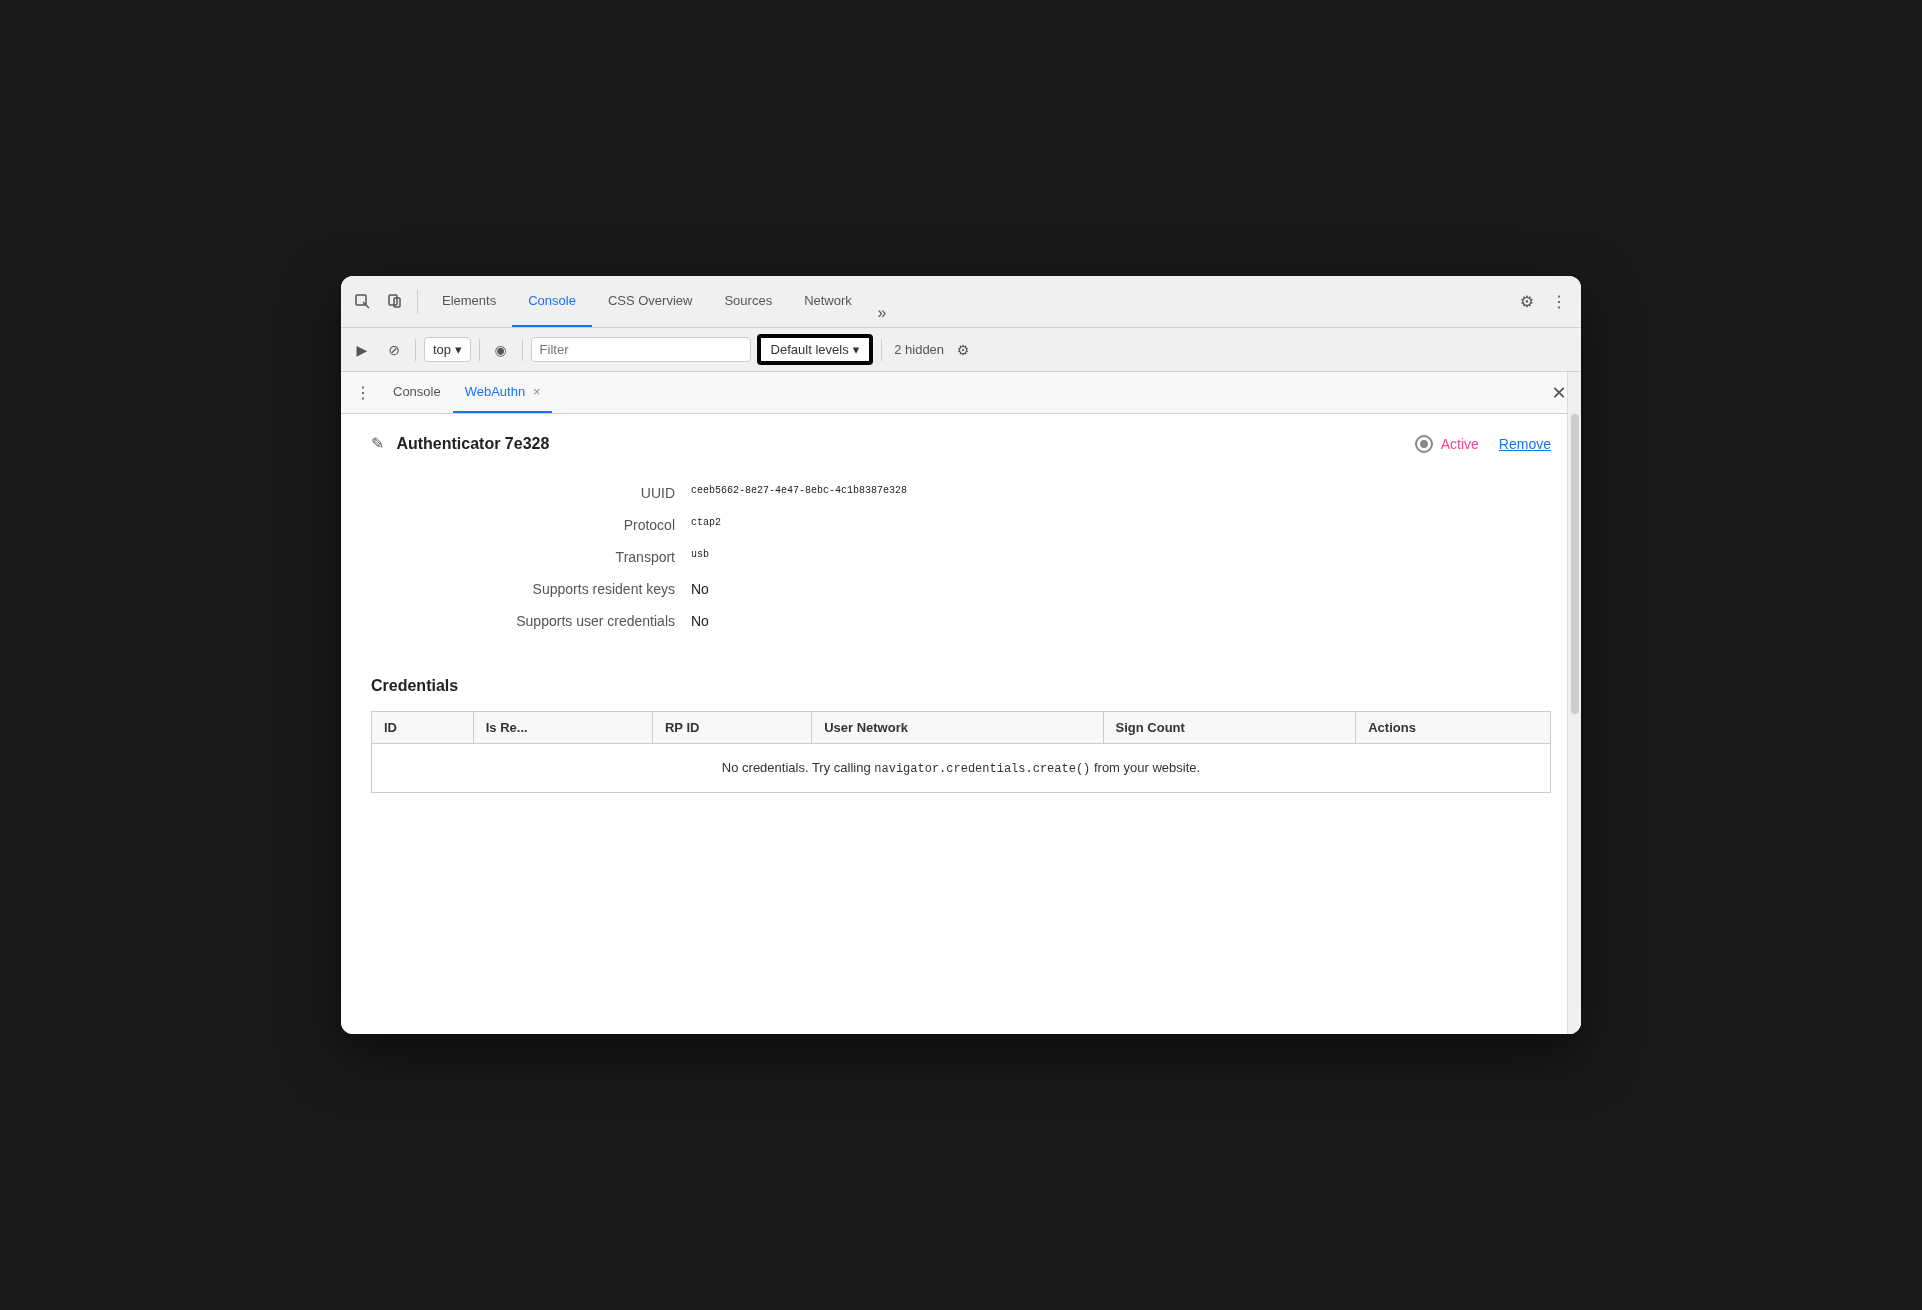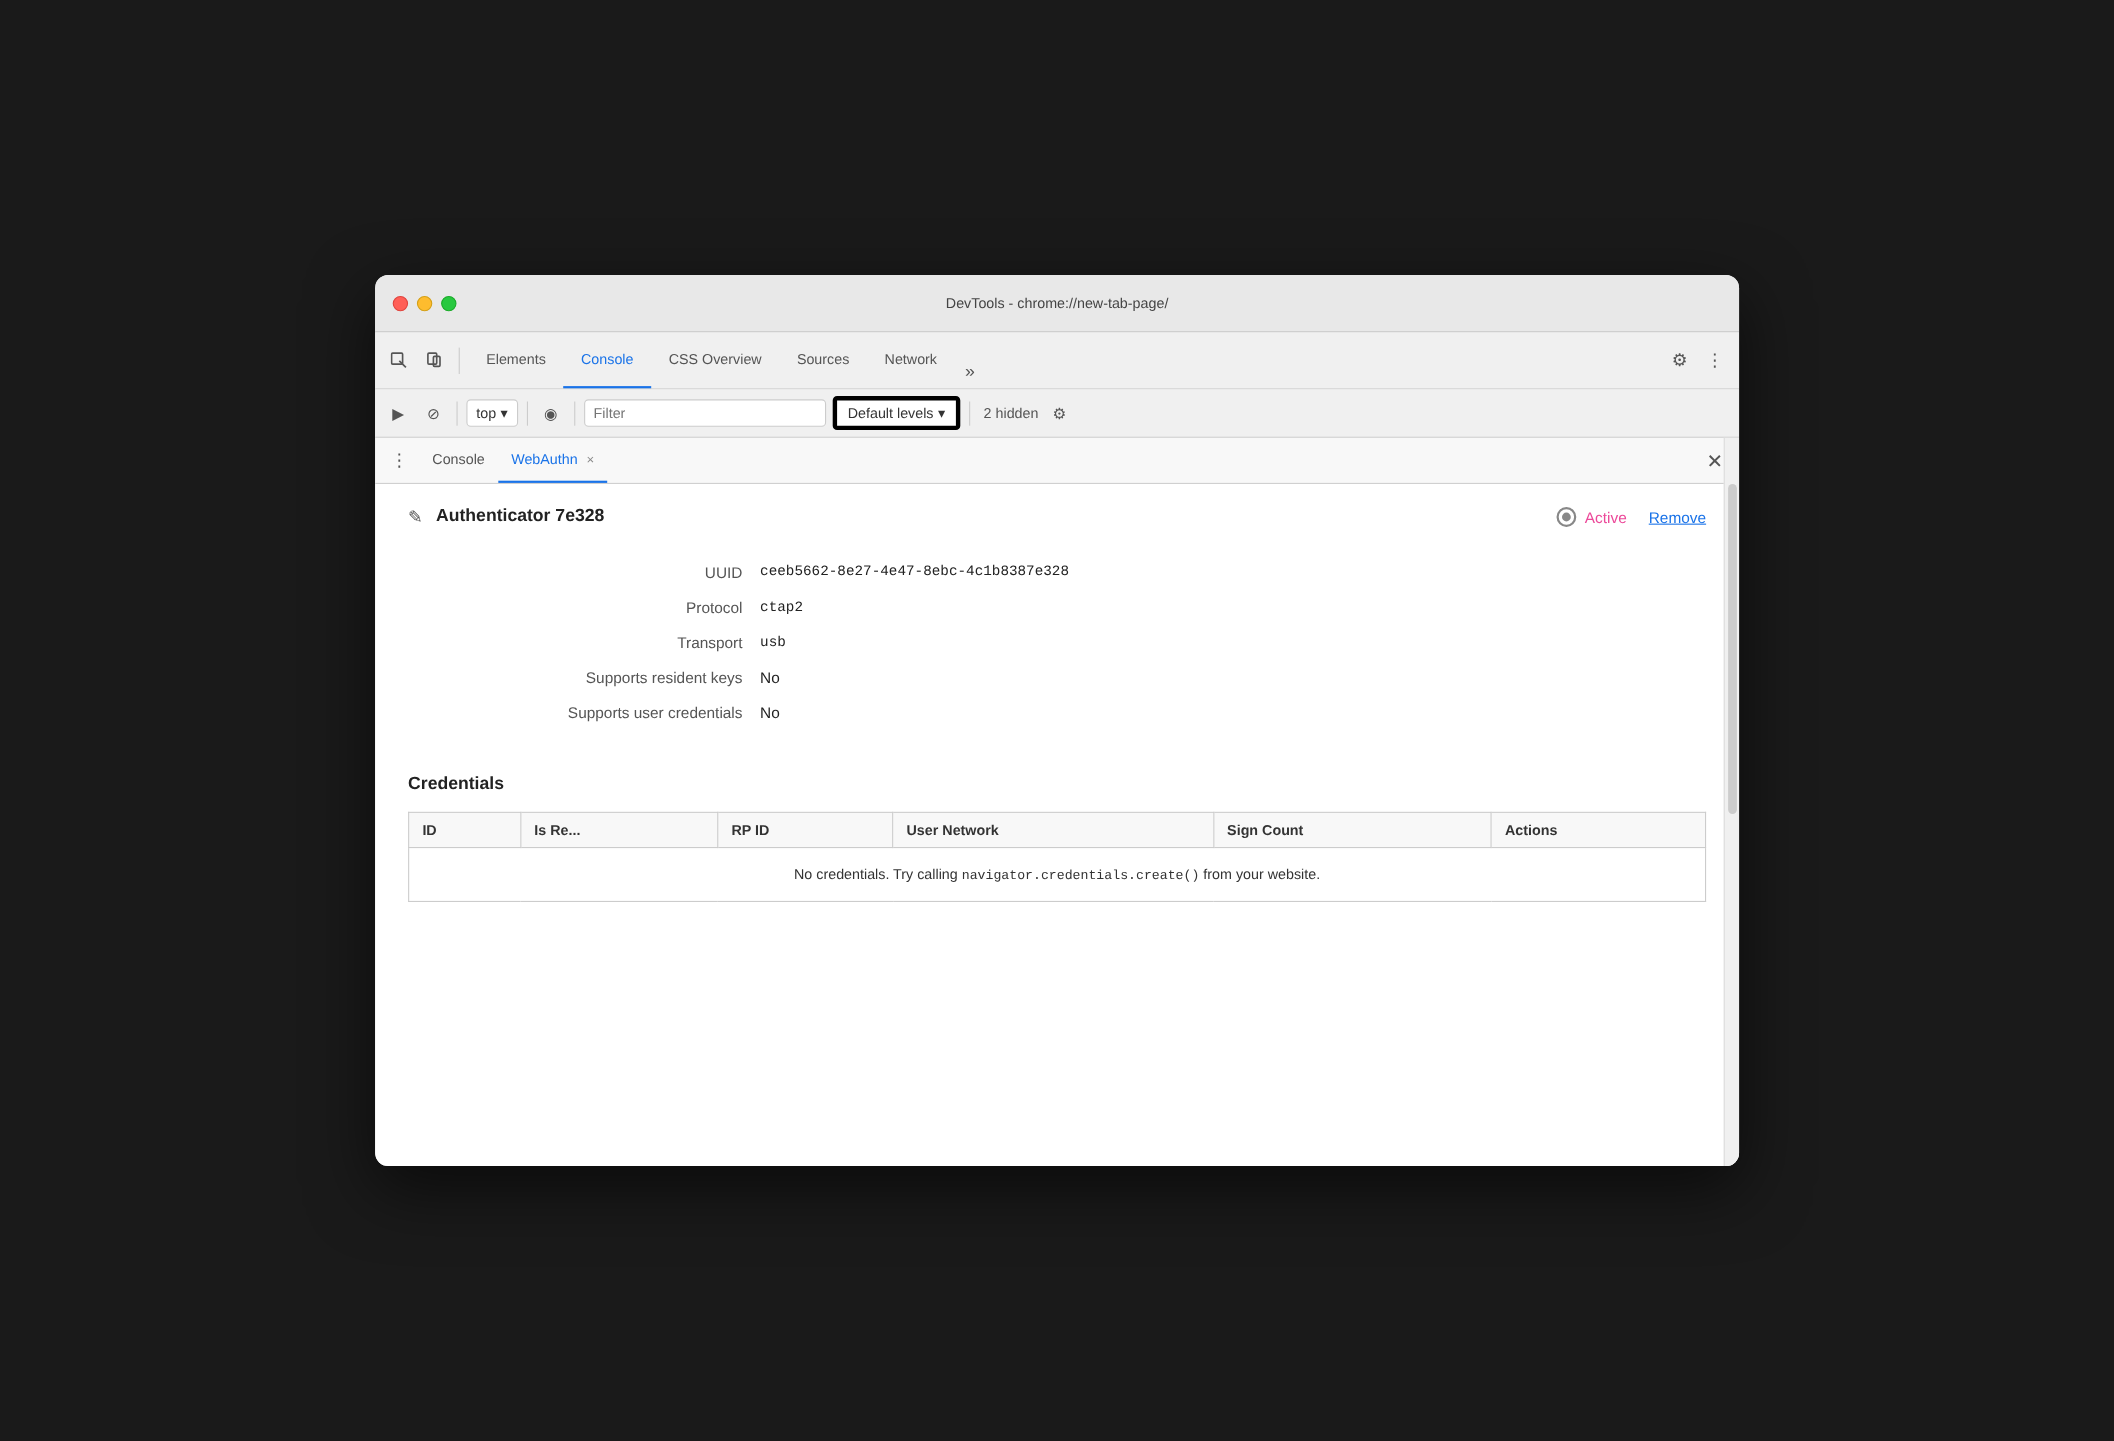--- a/index.html
+++ b/index.html
@@ -312,21 +312,21 @@
       font-size: 14px;
       color: #555;
     }
     .prop-value {
       padding: 8px 0;
       font-size: 14px;
       color: #222;
     }
     .prop-value.mono {
       font-family: 'Menlo', 'Monaco', 'Courier New', monospace;
-      font-size: 13px;
+      font-size: 10px;
     }
 
     
     .credentials-section {
       margin-top: 8px;
     }
     .credentials-title {
       font-size: 16px;
       font-weight: bold;
       color: #222;
@@ -388,28 +388,20 @@
     .panel-content {
       flex: 1;
       overflow: hidden;
     }
   </style>
 </head>
 <body>
 
 <div class="window">
 
-  <div class="title-bar">
-    <div class="traffic-lights">
-      <div class="traffic-light tl-red"></div>
-      <div class="traffic-light tl-yellow"></div>
-      <div class="traffic-light tl-green"></div>
-    </div>
-    <div class="title-bar-title">DevTools - chrome://new-tab-page/</div>
-  </div>
 
   <div class="toolbar">
     <div class="toolbar-icon">
       <svg width="16" height="16" viewBox="0 0 16 16" fill="none">
         <rect x="1" y="1" width="10" height="10" rx="1" stroke="#555" stroke-width="1.5" fill="none"></rect>
         <path d="M8 8L14 14" stroke="#555" stroke-width="1.5"></path>
       </svg>
     </div>
     <div class="toolbar-icon">
       <svg width="16" height="16" viewBox="0 0 16 16" fill="none">

